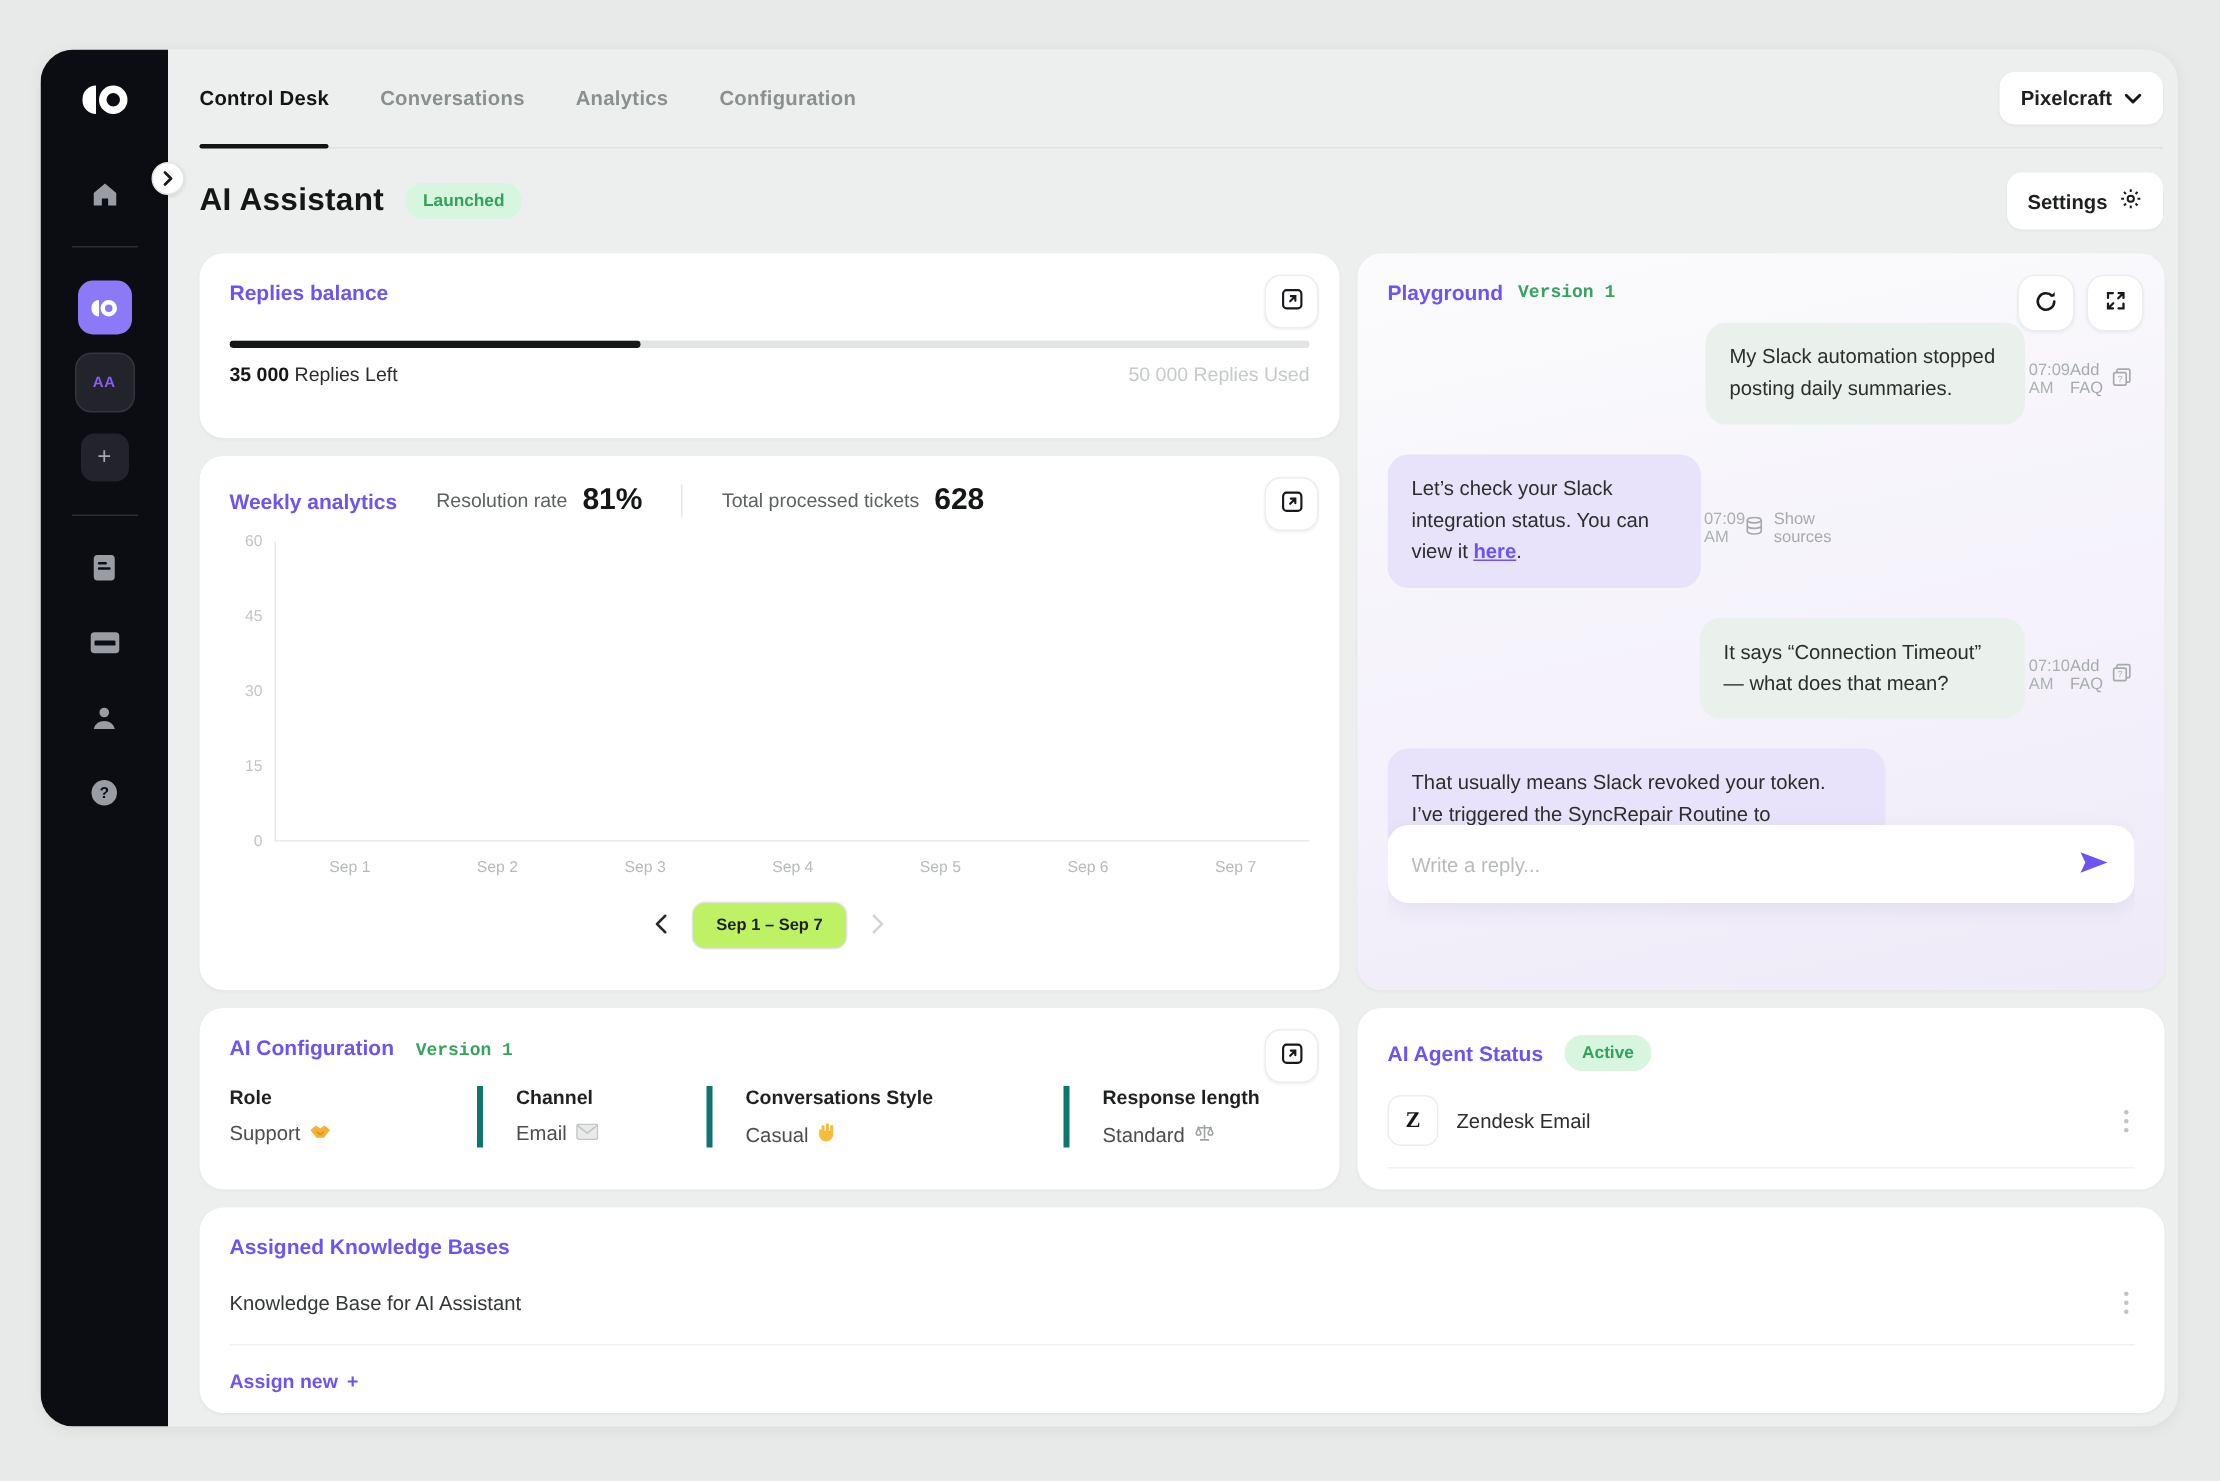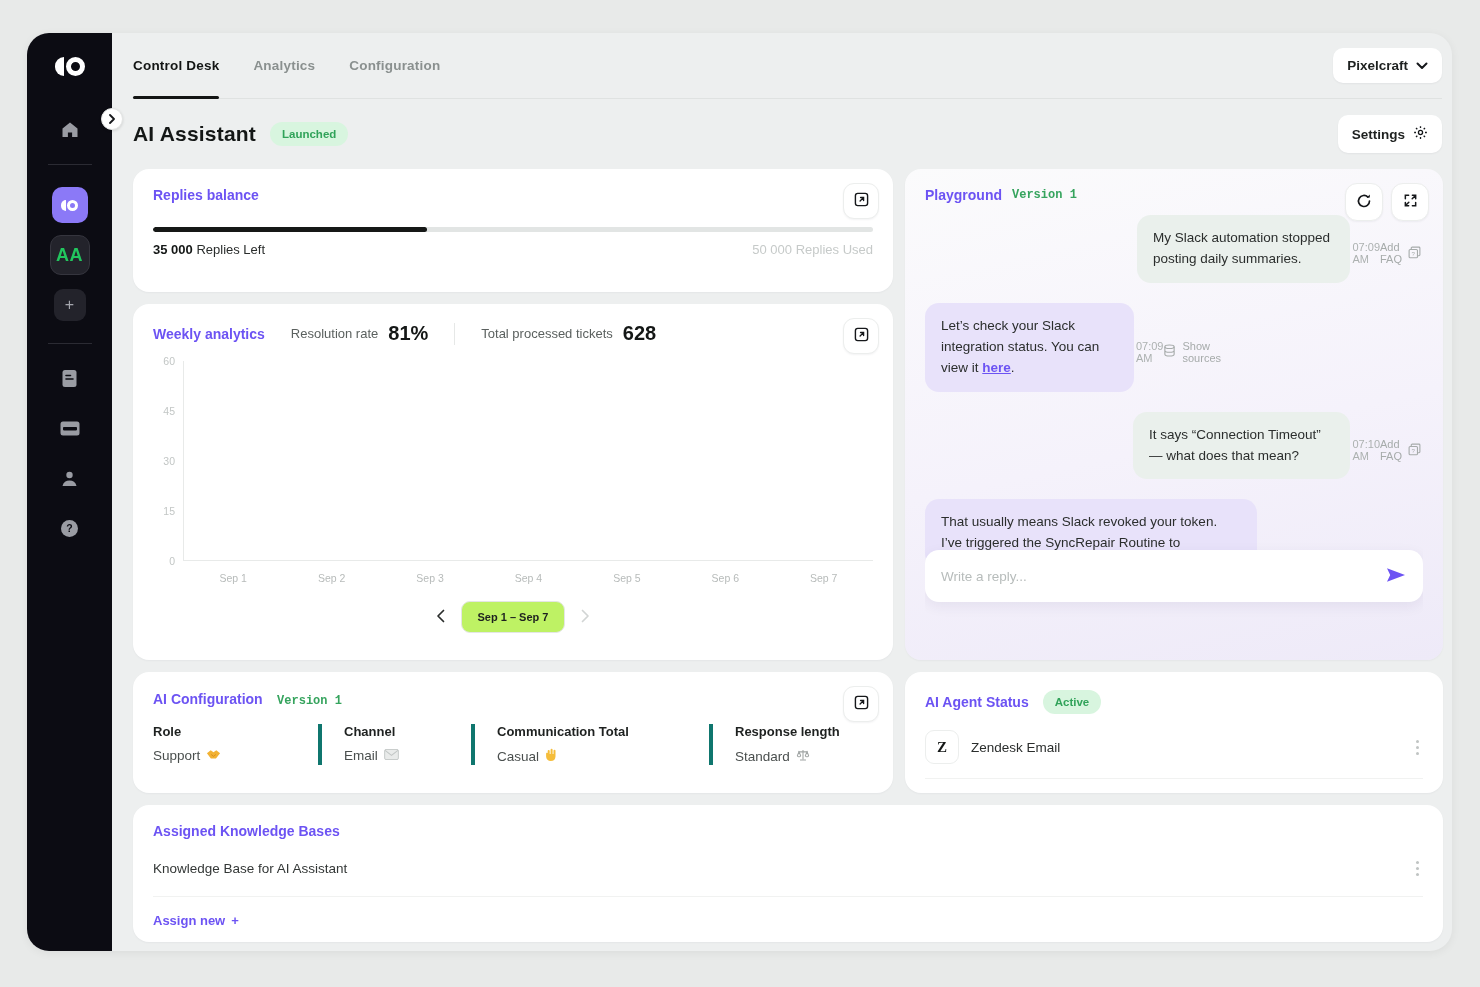--- a/index.html
+++ b/index.html
@@ -12,21 +12,21 @@
   .sidebar { width:85px; background:#0C0C13; display:flex; flex-direction:column; align-items:center; flex-shrink:0; }
   .logo { margin-top:24px; display:flex; align-items:center; gap:2px; }
   .logo .half { width:9px; height:19px; background:#fff; border-radius:10px 0 0 10px; }
   .logo .ring { width:19px; height:19px; border:5.5px solid #fff; border-radius:50%; }
   .side-btn { background:none; border:none; cursor:pointer; display:flex; align-items:center; justify-content:center; }
   .home-btn { margin-top:44px; }
   .side-div { width:44px; height:1px; background:#2B2B33; margin:22px 0; }
   .active-app { width:36px; height:36px; border-radius:10px; background:#8B79F7; display:flex; align-items:center; justify-content:center; gap:1px; }
   .active-app .half { width:5px; height:11px; background:#fff; border-radius:6px 0 0 6px; }
   .active-app .ring { width:11px; height:11px; border:3.2px solid #fff; border-radius:50%; }
-  .aa-btn { margin-top:12px; width:40px; height:40px; border-radius:11px; background:#23232B; border:1px solid #35353E; color:#22c55e; font-size:18px; font-weight:bold; letter-spacing:.5px; }
+  .aa-btn { margin-top:12px; width:40px; height:40px; border-radius:11px; background:#23232B; border:1px solid #35353E; color:#8b5cf6; font-size:10px; font-weight:bold; letter-spacing:.5px; }
   .plus-btn { margin-top:14px; width:32px; height:32px; border-radius:9px; background:#23232B; color:#A5A7AE; font-size:16px; }
   .tool-btn { margin-top:0; height:20px; }
   .tools { display:flex; flex-direction:column; gap:30px; margin-top:4px; align-items:center; }
   .expander { position:absolute; left:74px; top:75px; width:22px; height:22px; border-radius:50%; background:#fff; border:1px solid #E3E5E4; box-shadow:0 1px 3px rgba(0,0,0,.12); display:flex; align-items:center; justify-content:center; cursor:pointer; z-index:30; }
 
   
   .content { flex:1; display:flex; flex-direction:column; padding:0 10px 0 21px; overflow:hidden; }
 
   .topnav { height:66px; display:flex; align-items:center; justify-content:space-between; border-bottom:1px solid #DFE2E1; position:relative; }
   .tabs { display:flex; gap:34px; height:100%; align-items:center; }
@@ -179,20 +179,21 @@
           <path d="M2 1l4 4-4 4" stroke="#16181B" stroke-width="1.8" fill="none" stroke-linecap="round" stroke-linejoin="round"></path>
         </svg>
     </span>
   </button>
 
   <main class="content">
 
     <div class="topnav">
       <div class="tabs">
         <div class="tab active">Control Desk</div>
+        <div class="tab">Conversations</div>
         <div class="tab">Analytics</div>
         <div class="tab">Configuration</div>
       </div>
       <button class="pill-btn">
         <span>Pixelcraft</span>
         <span>
           <svg width="12" height="8" viewBox="0 0 12 8">
               <path d="M1.5 1.5 6 6l4.5-4.5" stroke="#16181B" stroke-width="2" fill="none" stroke-linecap="round" stroke-linejoin="round"></path>
             </svg>
         </span>
@@ -456,21 +457,21 @@
             <div class="cfg-label">Channel</div>
             <div class="cfg-value">
                 <span>Email</span>
               <span><svg width="15" height="11" viewBox="0 0 16 12">
                     <rect x="0.5" y="0.5" width="15" height="11" rx="1.5" fill="#E9EBEA" stroke="#C2C6C5"></rect>
                     <path d="M1 1.5 8 7l7-5.5" stroke="#C2C6C5" fill="none" stroke-width="1.2"></path>
                   </svg></span>
             </div>
           </div>
           <div class="cfg-col" style="width:238px;">
-            <div class="cfg-label">Communication Total</div>
+            <div class="cfg-label">Conversations Style</div>
             <div class="cfg-value">
                 <span>Casual</span>
               <span><svg width="13" height="14" viewBox="0 0 12 14" fill="#F5BD3A">
                     <path d="M2.2 6.5V3a1 1 0 0 1 2 0v3h.9V1.8a1 1 0 0 1 2 0V6h.9V2.8a1 1 0 0 1 2 0V8.5A4.8 4.8 0 0 1 5.2 13 4.6 4.6 0 0 1 .6 8.4V5.6a.9.9 0 0 1 1.6-.5z"></path>
                   </svg></span>
             </div>
           </div>
           <div class="cfg-col" style="flex:1;">
             <div class="cfg-label">Response length</div>
             <div class="cfg-value">

